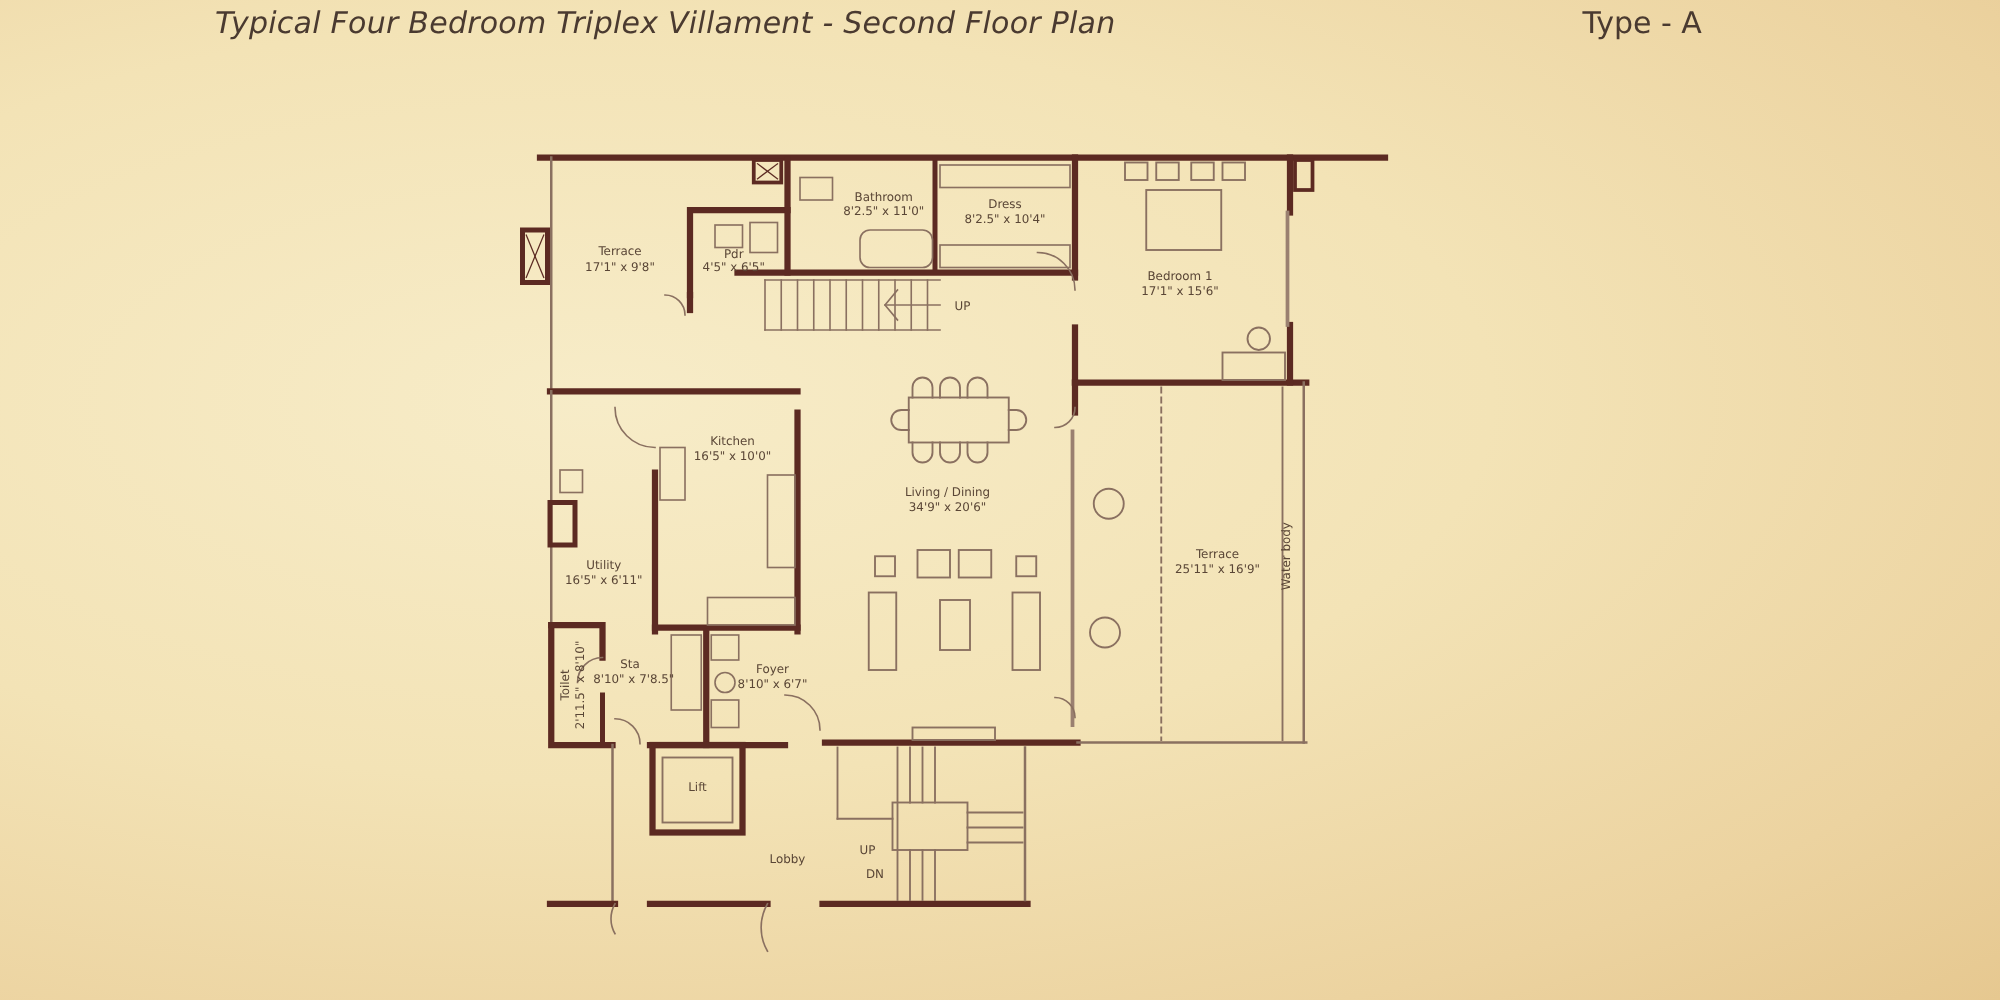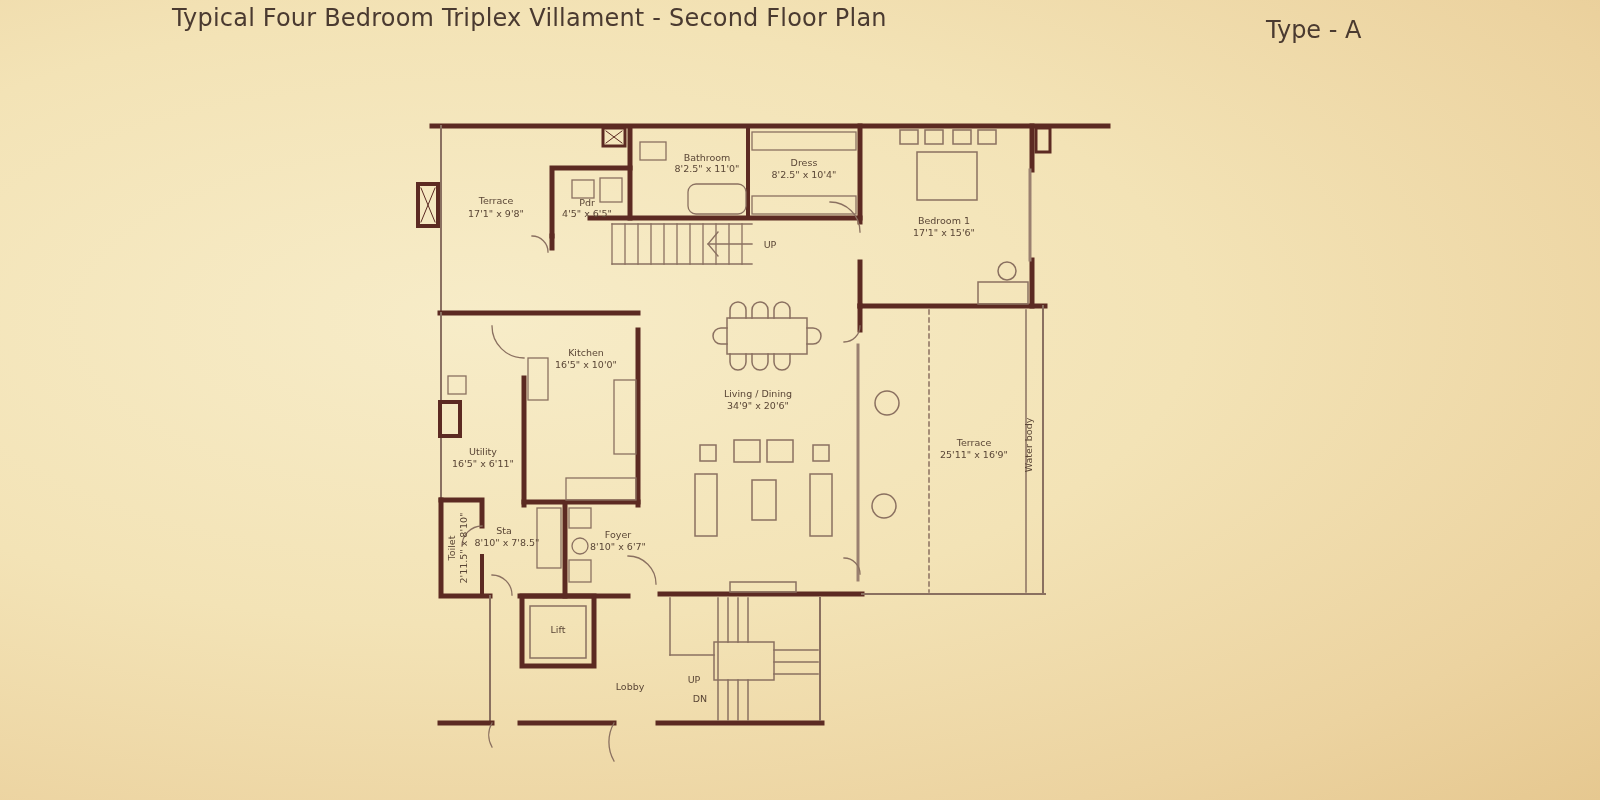--- a/index.html
+++ b/index.html
@@ -3,24 +3,24 @@
 <meta charset="utf-8">
 <style>
   html, body { margin:0; padding:0; }
   body {
     width:1600px; height:800px; overflow:hidden; position:relative;
     background: radial-gradient(ellipse at 30% 40%, #f7ecc8 0%, #f3e3b6 45%, #ecd3a0 80%, #e6c890 100%);
     font-family: "DejaVu Sans", sans-serif;
   }
   .title {
     position:absolute; left:172px; top:4px;
-    font-family:"DejaVu Sans", sans-serif; font-size:24px; color:#4a3a30; letter-spacing:0.2px;
+    font-family:"DejaVu Sans", sans-serif; font-size:24px; color:#4a3a30; letter-spacing:0.2px;font-style:italic;
   }
   .type {
-    position:absolute; left:1266px; top:16px;
+    position:absolute; left:1266px; top:4px;
     font-family:"DejaVu Sans", sans-serif; font-size:24px; color:#4a3a30;text-align:right;
   }
   svg.plan { position:absolute; left:0; top:0; }
   .lbl { font-family:"DejaVu Sans", sans-serif; font-size:9.5px; fill:#5a4636; text-anchor:middle; }
 </style>
 </head>
 <body>
 
 <div class="title">Typical Four Bedroom Triplex Villament - Second Floor Plan</div>
 <div class="type">Type - A</div>

